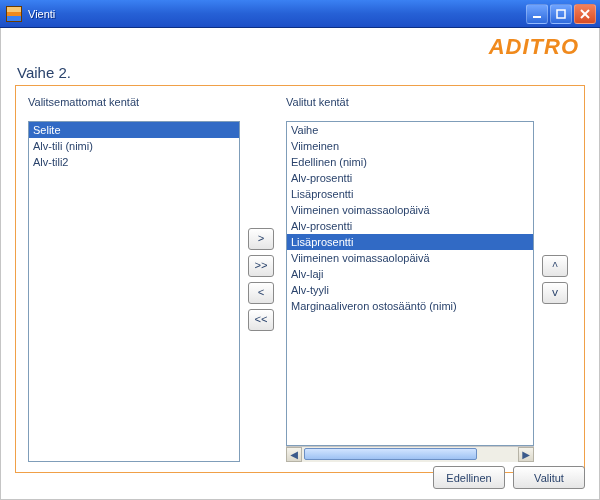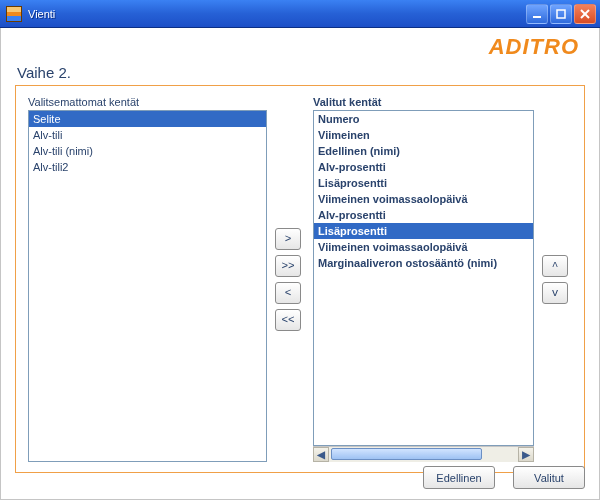--- a/index.html
+++ b/index.html
@@ -87,32 +87,33 @@
   .cols {
     display: flex;
     height: 100%;
     gap: 8px;
     align-items: stretch;
   }
   .col {
     display: flex;
     flex-direction: column;
   }
-  .col.left { width: 239px; }
-  .col.right { flex: 1; font-weight: bold; }
+  .col.left { width: 212px; }
+  .col.right { flex: 1; }
   .col .label {
     color: #2a436c;
     margin-bottom: 2px;
   }
   .listbox {
     flex: 1;
     border: 1px solid #7f9db9;
     background: #fff;
     overflow: auto;
     color: #2a436c;
+    margin-top: 11px;
   }
   .listbox .item {
     padding: 1px 4px;
     white-space: nowrap;
     line-height: 14px;
     cursor: default;
   }
   .listbox .item.selected {
     background: #316ac5;
     color: #fff;
@@ -154,21 +155,20 @@
     padding: 0 10px;
     border: 1px solid #8a8a8a;
     border-radius: 3px;
     background: linear-gradient(to bottom,#ffffff,#e6e6e6);
     color: #2a436c;
     font-size: 11px;
     cursor: pointer;
     display: flex;
     align-items: center;
     justify-content: center;
-    margin-left: 10px;
   }
 
   
   .hscroll {
     height: 16px;
     border-top: 1px solid #c5c5c5;
     background: #e9e7df;
     display: flex;
     align-items: stretch;
   }
@@ -224,45 +224,46 @@
 
   <div class="step-label">Vaihe 2.</div>
 
   <div class="frame">
     <div class="cols">
 
       <div class="col left">
         <div class="label">Valitsemattomat kentät</div>
         <div class="listbox" id="left-list">
             <div class="item selected">Selite</div>
-            <div class="item">Alv-tili</div>
             <div class="item">Alv-tili (nimi)</div>
             <div class="item">Alv-tili2</div>
           </div>
       </div>
 
       <div class="mover-col">
         <div class="small-btn">&gt;</div>
         <div class="small-btn">&gt;&gt;</div>
         <div class="small-btn">&lt;</div>
         <div class="small-btn">&lt;&lt;</div>
       </div>
 
       <div class="col right">
         <div class="label">Valitut kentät</div>
         <div class="listbox" id="right-list" style="overflow-x:hidden;">
-        <div class="item">Numero</div>
+        <div class="item">Vaihe</div>
             <div class="item">Viimeinen</div>
             <div class="item">Edellinen (nimi)</div>
             <div class="item">Alv-prosentti</div>
             <div class="item">Lisäprosentti</div>
             <div class="item">Viimeinen voimassaolopäivä</div>
             <div class="item">Alv-prosentti</div>
             <div class="item selected">Lisäprosentti</div>
             <div class="item">Viimeinen voimassaolopäivä</div>
+            <div class="item">Alv-laji</div>
+            <div class="item">Alv-tyyli</div>
             <div class="item">Marginaaliveron ostosääntö (nimi)</div>
           </div>
         <div class="hscroll">
           <div class="arrow">◀</div>
           <div class="track">
             <div class="thumb"></div>
           </div>
           <div class="arrow">▶</div>
         </div>
       </div>

